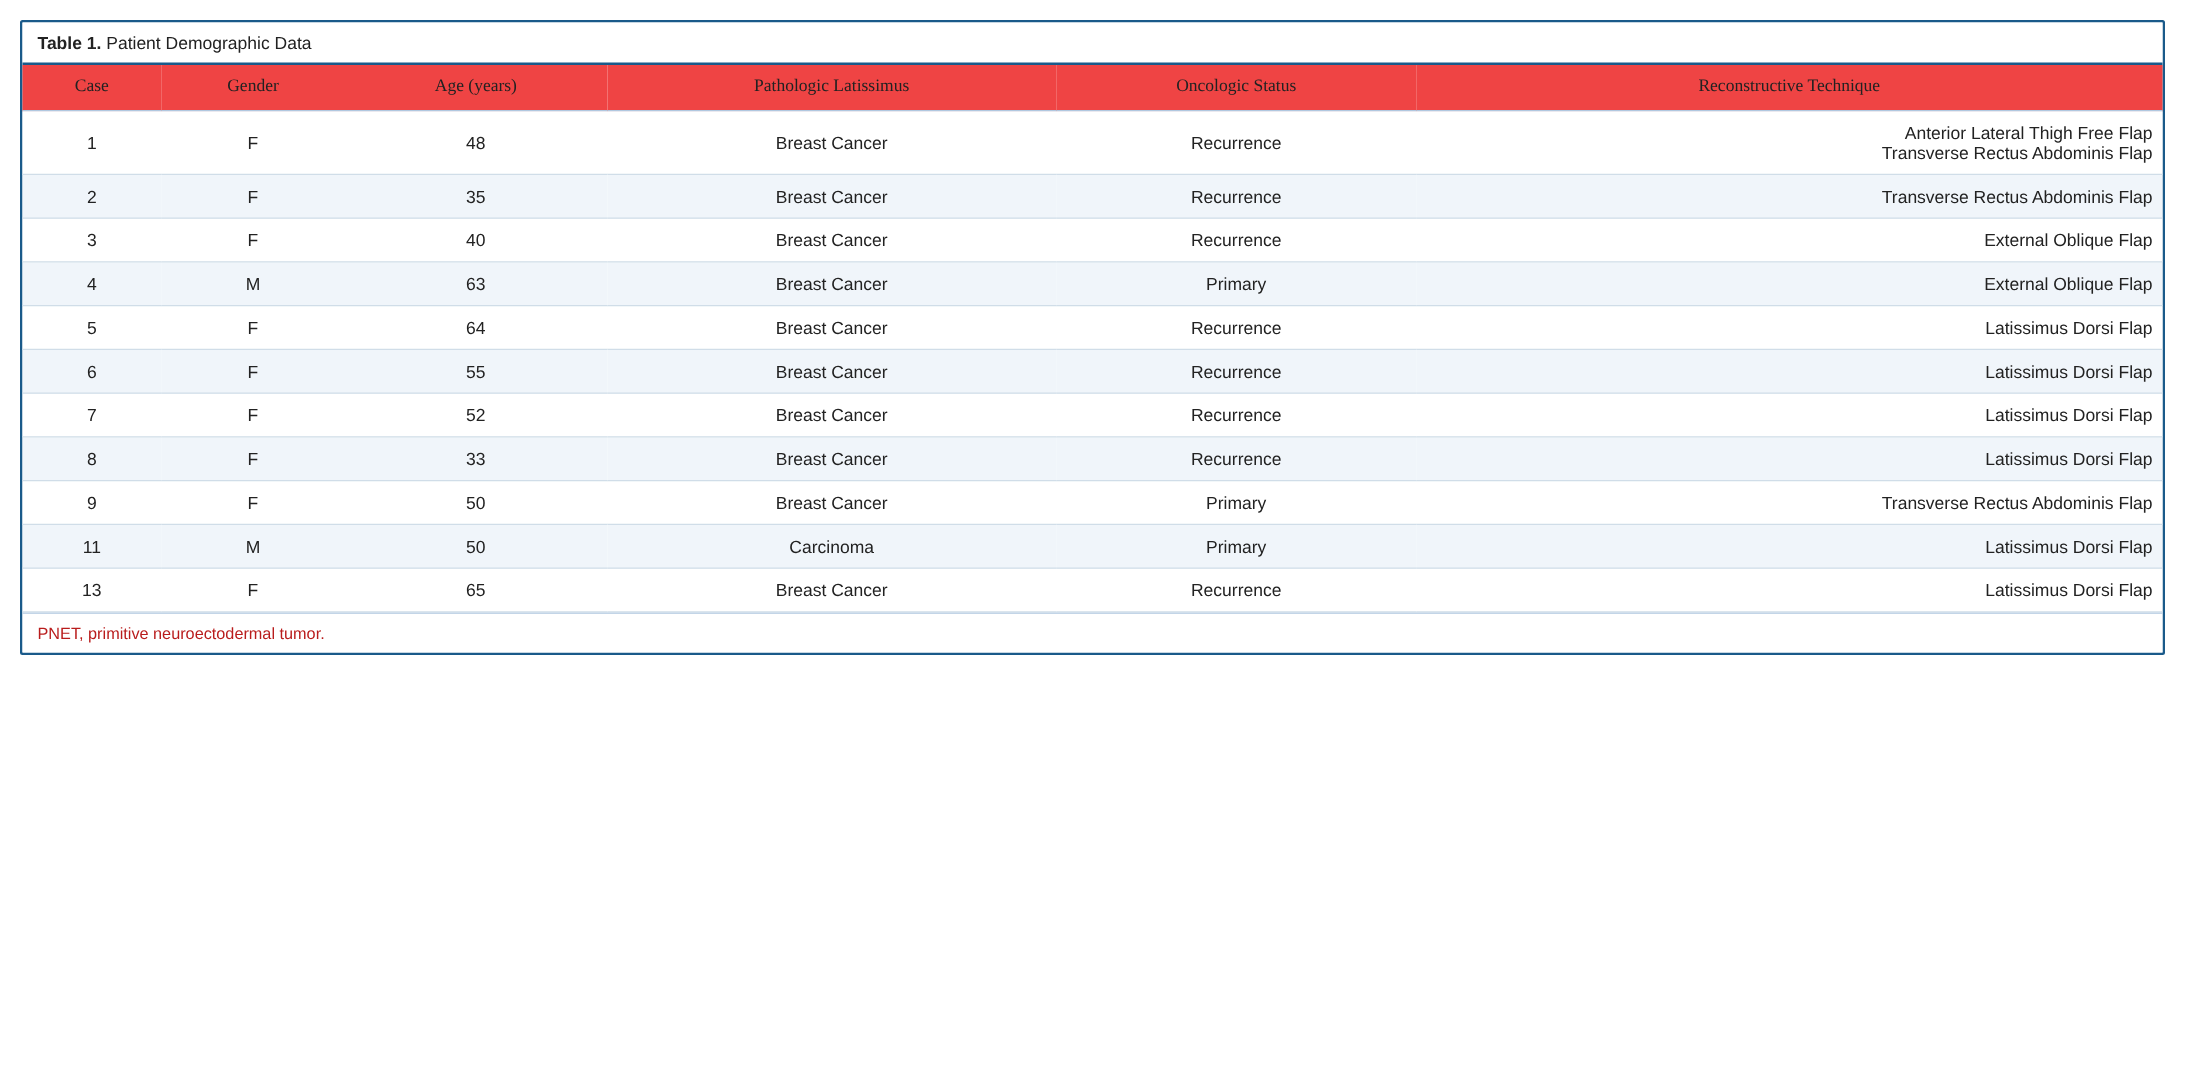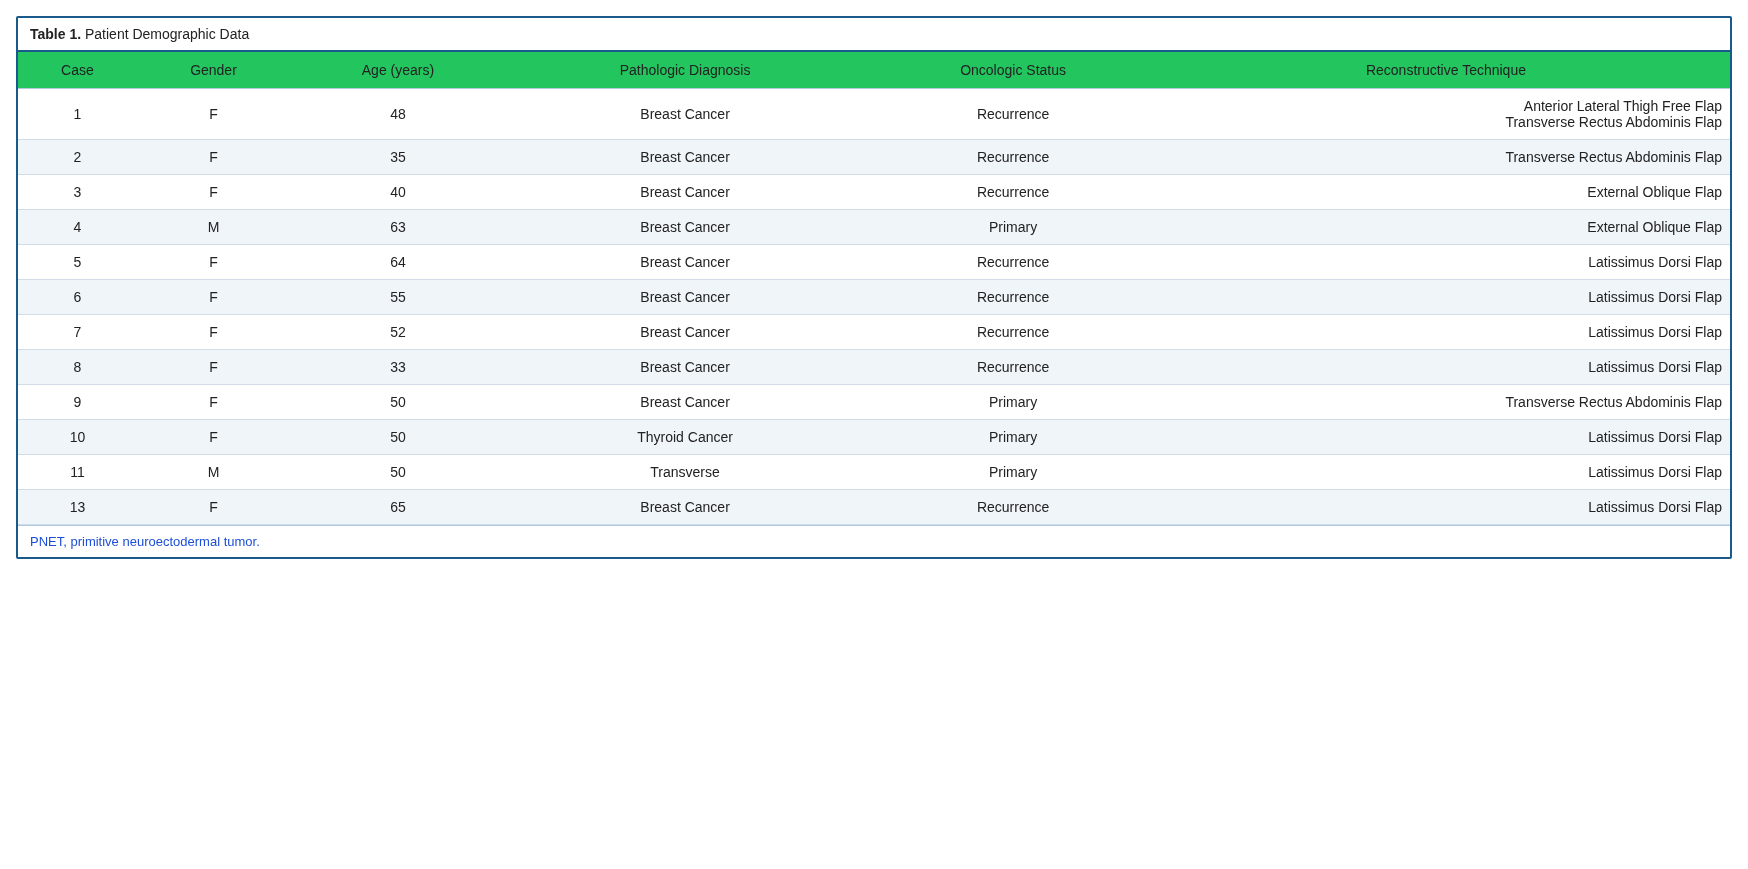--- a/index.html
+++ b/index.html
@@ -31,21 +31,22 @@
     .table-title .bold {
       font-weight: bold;
     }
 
     table {
       width: 100%;
       border-collapse: collapse;
     }
 
     thead tr {
-      background-color: #22c55e;
+      background-color: #ef4444;
+      font-family: Liberation Serif, serif;
     }
 
     thead th {
       padding: 10px 8px;
       text-align: center;
       font-weight: normal;
       font-size: 14px;
       color: #222;
       border-bottom: 1px solid #b0c8e0;
     }
@@ -66,39 +67,39 @@
       color: #222;
     }
 
     td.reconstructive {
       text-align: right;
     }
 
     .table-footnote {
       padding: 8px 12px;
       font-size: 13px;
-      color: #1d4ed8;
+      color: #b91c1c;
       border-top: 1px solid #b0c8e0;
       background: #ffffff;
     }
   </style>
 </head>
 <body>
 
 <div class="table-container">
   <div class="table-title">
     <span class="bold">Table 1.</span><span> Patient Demographic Data</span>
   </div>
   <table>
     <thead>
       <tr>
         <th>Case</th>
         <th>Gender</th>
         <th>Age (years)</th>
-        <th>Pathologic Diagnosis</th>
+        <th>Pathologic Latissimus</th>
         <th>Oncologic Status</th>
         <th>Reconstructive Technique</th>
       </tr>
     </thead>
     <tbody id="table-body">
     <tr>
           <td>1</td>
           <td>F</td>
           <td>48</td>
           <td>Breast Cancer</td>
@@ -163,32 +164,24 @@
         </tr>
         <tr>
           <td>9</td>
           <td>F</td>
           <td>50</td>
           <td>Breast Cancer</td>
           <td>Primary</td>
           <td class="reconstructive">Transverse Rectus Abdominis Flap</td>
         </tr>
         <tr>
-          <td>10</td>
-          <td>F</td>
-          <td>50</td>
-          <td>Thyroid Cancer</td>
-          <td>Primary</td>
-          <td class="reconstructive">Latissimus Dorsi Flap</td>
-        </tr>
-        <tr>
           <td>11</td>
           <td>M</td>
           <td>50</td>
-          <td>Transverse</td>
+          <td>Carcinoma</td>
           <td>Primary</td>
           <td class="reconstructive">Latissimus Dorsi Flap</td>
         </tr>
         <tr>
           <td>13</td>
           <td>F</td>
           <td>65</td>
           <td>Breast Cancer</td>
           <td>Recurrence</td>
           <td class="reconstructive">Latissimus Dorsi Flap</td>

